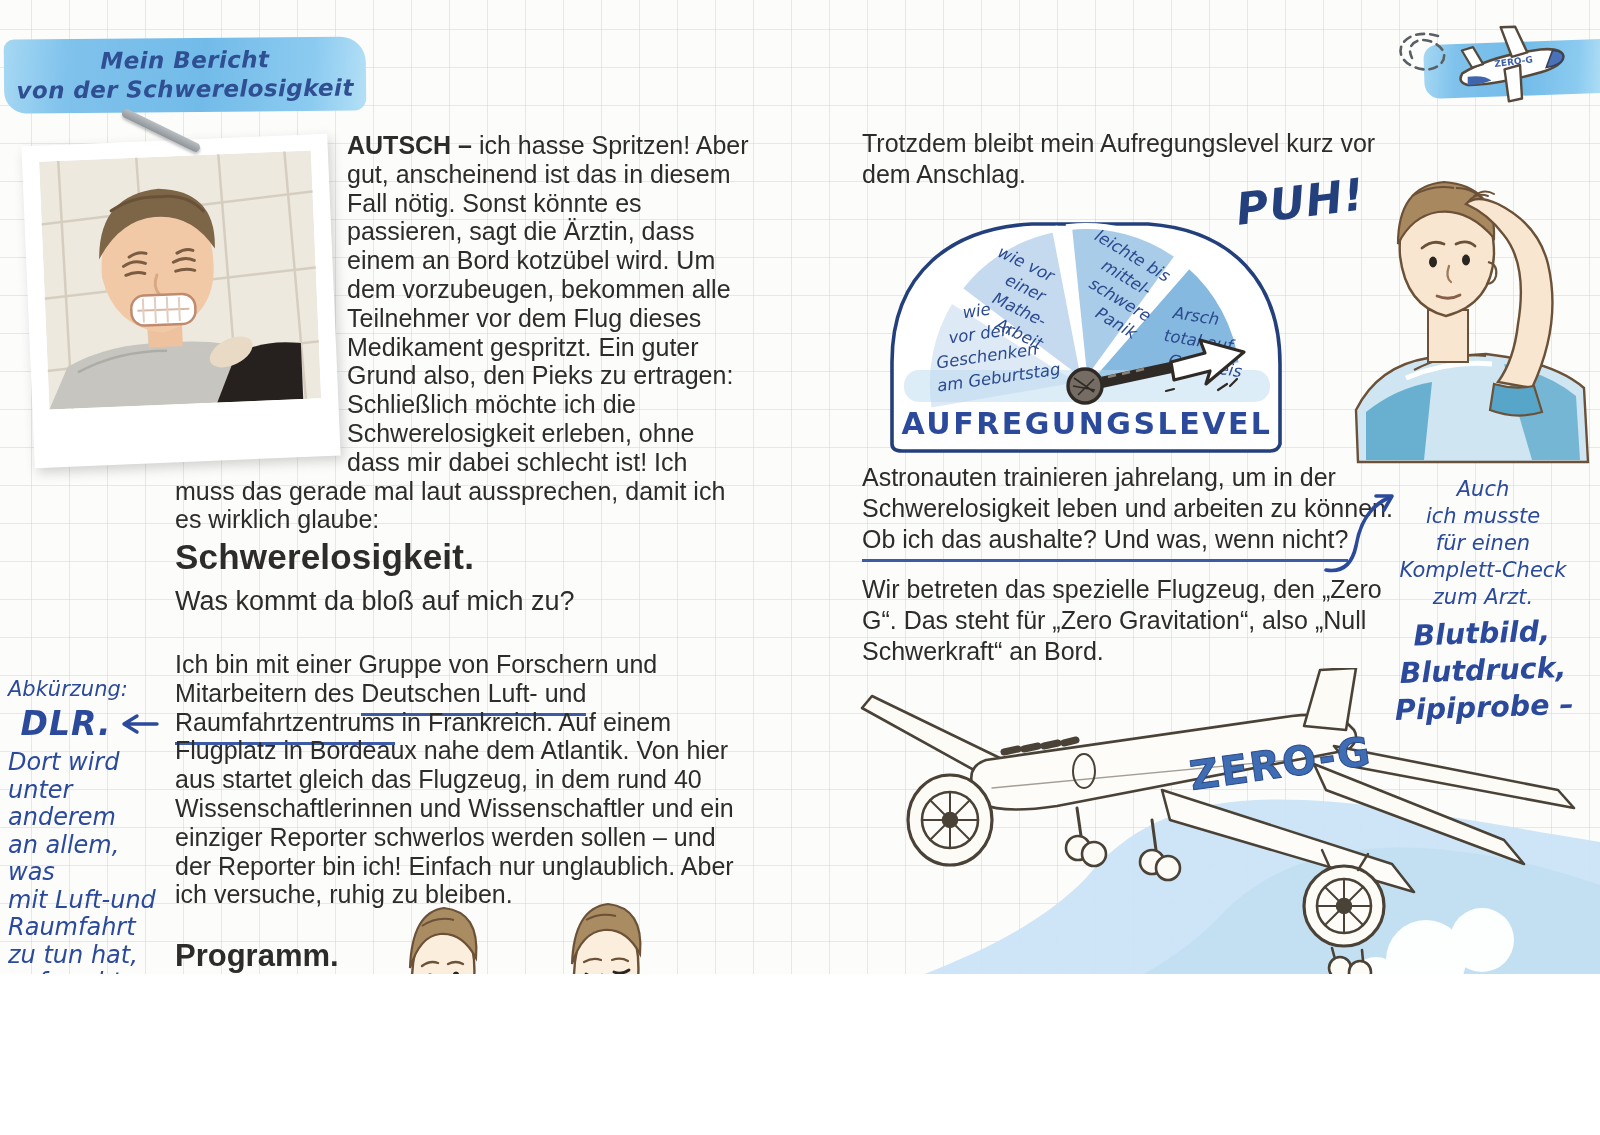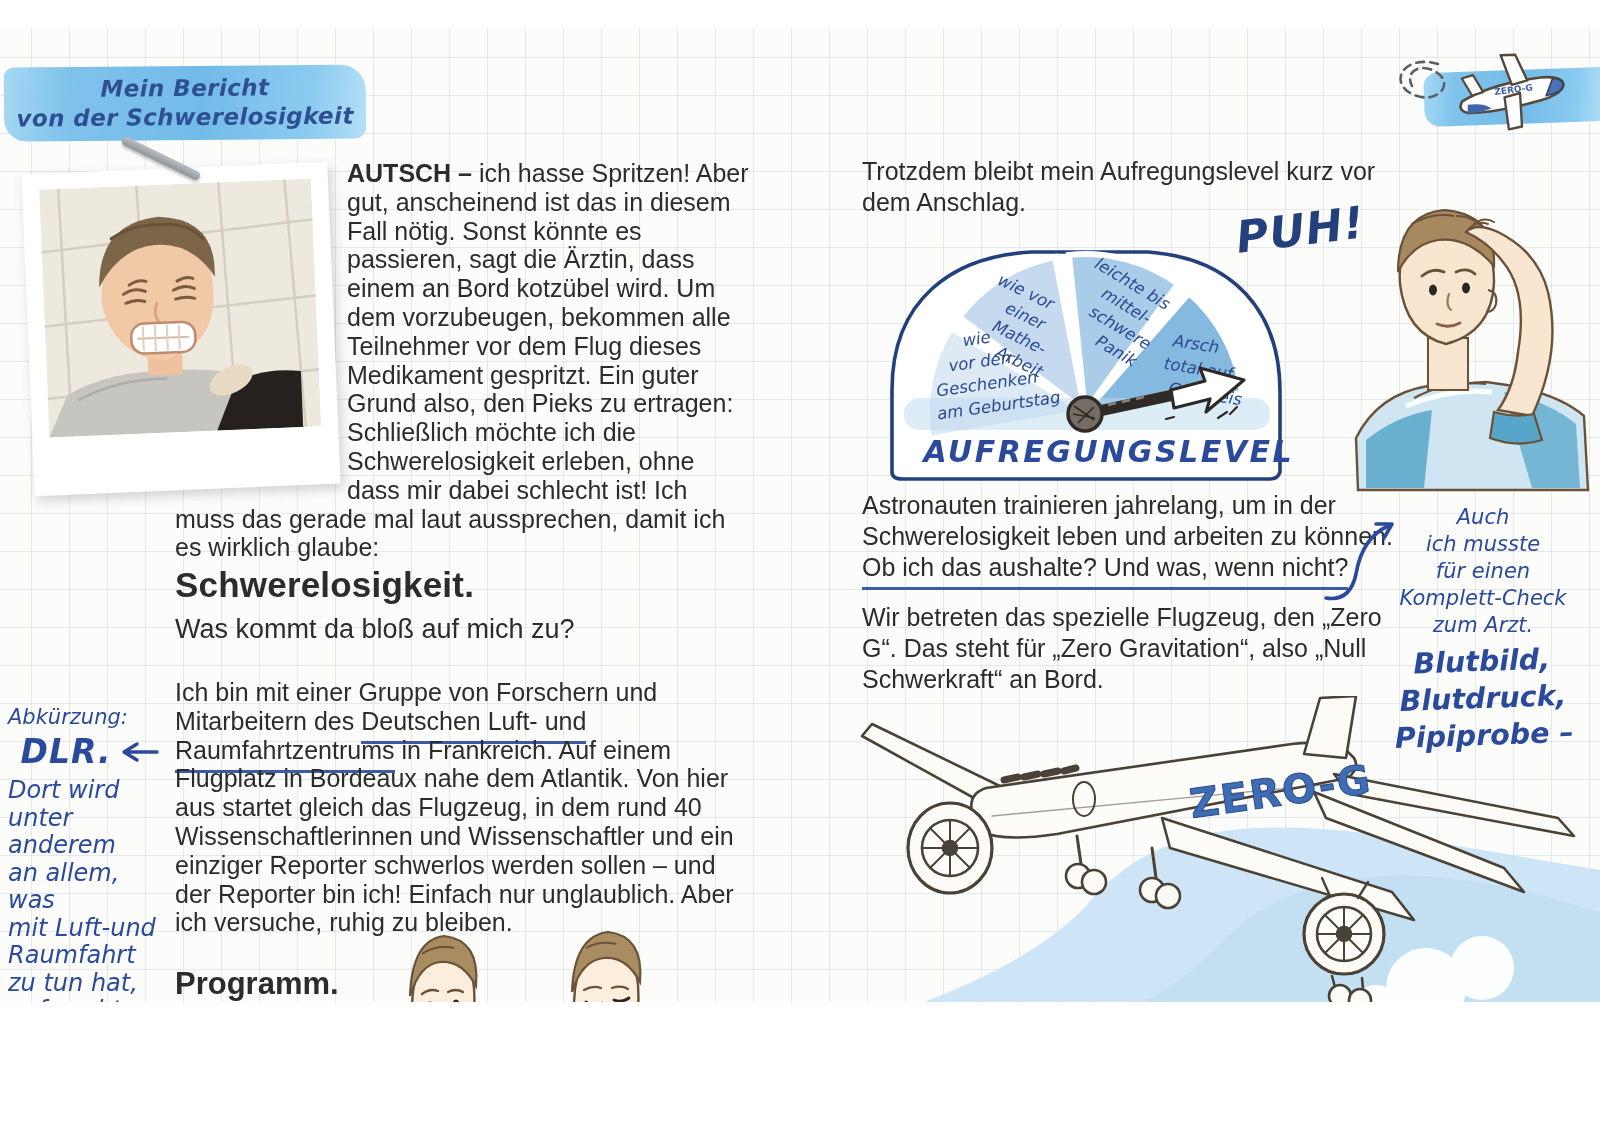--- a/index.html
+++ b/index.html
@@ -4,21 +4,21 @@
 <style>
   * { margin:0; padding:0; box-sizing:border-box; }
   html,body { background:#ffffff; }
   .canvas {
     position:relative; width:1600px; height:974px; overflow:hidden;
     background-color:#fcfcfb;
     background-image:
       linear-gradient(to right, rgba(203,212,219,.5) 1px, transparent 1px),
       linear-gradient(to bottom, rgba(203,212,219,.5) 1px, transparent 1px);
     background-size:38px 38px; background-position:-7px -9px;
-    font-family:"Liberation Sans", sans-serif; color:#2e2c2a;margin-top:28px;
+    font-family:"Liberation Sans", sans-serif; color:#2e2c2a;
   }
   .abs { position:absolute; }
   .hand { font-family:"DejaVu Sans", sans-serif; font-style:italic; color:#2b4a9b; }
   .body-txt { font-size:25px; line-height:28.8px; color:#2e2c2a; }
   .bold { font-weight:bold; }
   .hand-underline { border-bottom:3px solid #3c5aa6; padding-bottom:6px; }
   .band {
     background:linear-gradient(95deg,#a6d8f3 0%, #7fc2ec 18%, #72bbe9 55%, #8ccbf0 85%, #b4e0f6 100%);
   }
   .hdr-band {
@@ -40,21 +40,21 @@
   .para2 { left:175px; top:650px; width:578px; }
   .mnote-l { left:8px; top:676px; width:164px; }
   .mnote-intro { font-size:21px; line-height:26px; }
   .dlr-row { display:flex; align-items:center; justify-content:center; gap:4px; margin:2px 0 6px 0; }
   .dlr { font-size:33px; font-weight:bold; letter-spacing:1px; }
   .mnote-body { font-size:24px; line-height:27.5px; white-space:pre-line; }
   .breathe { left:175px; font-size:31px; font-weight:bold; }
   .pagenum { font-size:27px; font-weight:800; color:#1d1c1b; transform:rotate(-2deg) skewX(-7deg); z-index:6; }
   .rp1 { left:862px; top:128px; width:530px; font-size:25px; line-height:31px; }
   .gauge-wrap { left:880px; top:194px; width:414px; height:266px; }
-  .gauge-title { position:absolute; left:0; top:212px; width:100%; text-align:right; font-size:30px; font-weight:bold; letter-spacing:2.5px; color:#2b4a9b; font-style:italic; font-family:"DejaVu Sans", sans-serif; }
+  .gauge-title { position:absolute; left:0; top:212px; width:100%; text-align:center; font-size:30px; font-weight:bold; letter-spacing:2.5px; color:#2b4a9b; font-family:"DejaVu Sans", sans-serif; }
   .puh { left:1236px; top:176px; font-size:44px; font-weight:bold; letter-spacing:1px; transform:rotate(-7deg); color:#24407c; }
   .rp2 { left:862px; top:462px; width:548px; font-size:25px; line-height:31px; }
   .rp3 { left:862px; top:574px; width:548px; font-size:25px; line-height:31px; }
   .mnote-r { left:1388px; top:476px; width:190px; text-align:center; z-index:5; }
   .mnote-r-small { font-size:21px; line-height:27px; white-space:pre-line; }
   .mnote-r-big { font-size:28.5px; line-height:37px; font-weight:bold; white-space:pre-line; margin-top:4px; transform:rotate(-2deg); }
   .mnote-r-end { font-size:21px; line-height:27px; white-space:pre-line; margin-top:4px; }
   .clouds { left:616px; top:790px; z-index:1; }
   .bigplane { left:852px; top:668px; z-index:2; }
   .miniplane { left:1376px; top:2px; }

